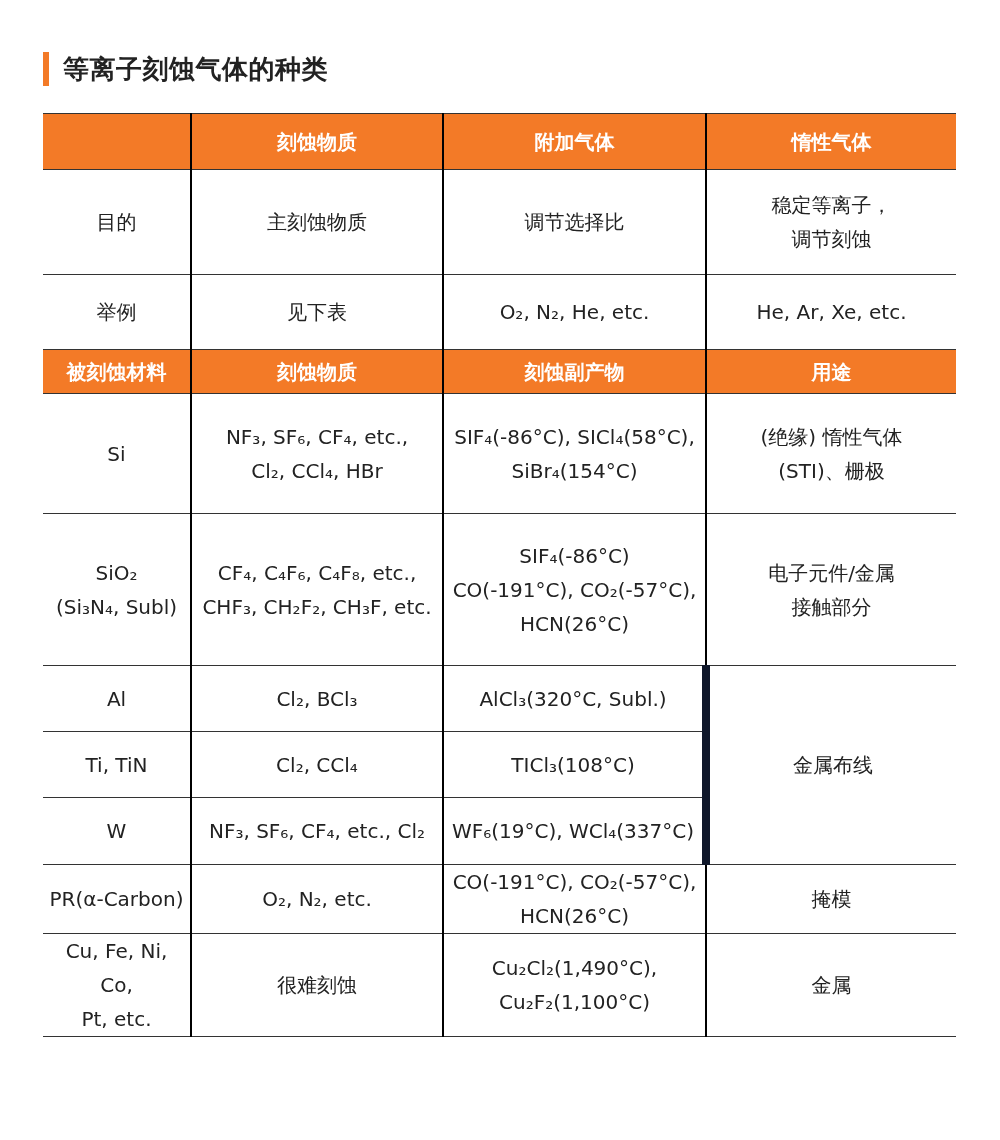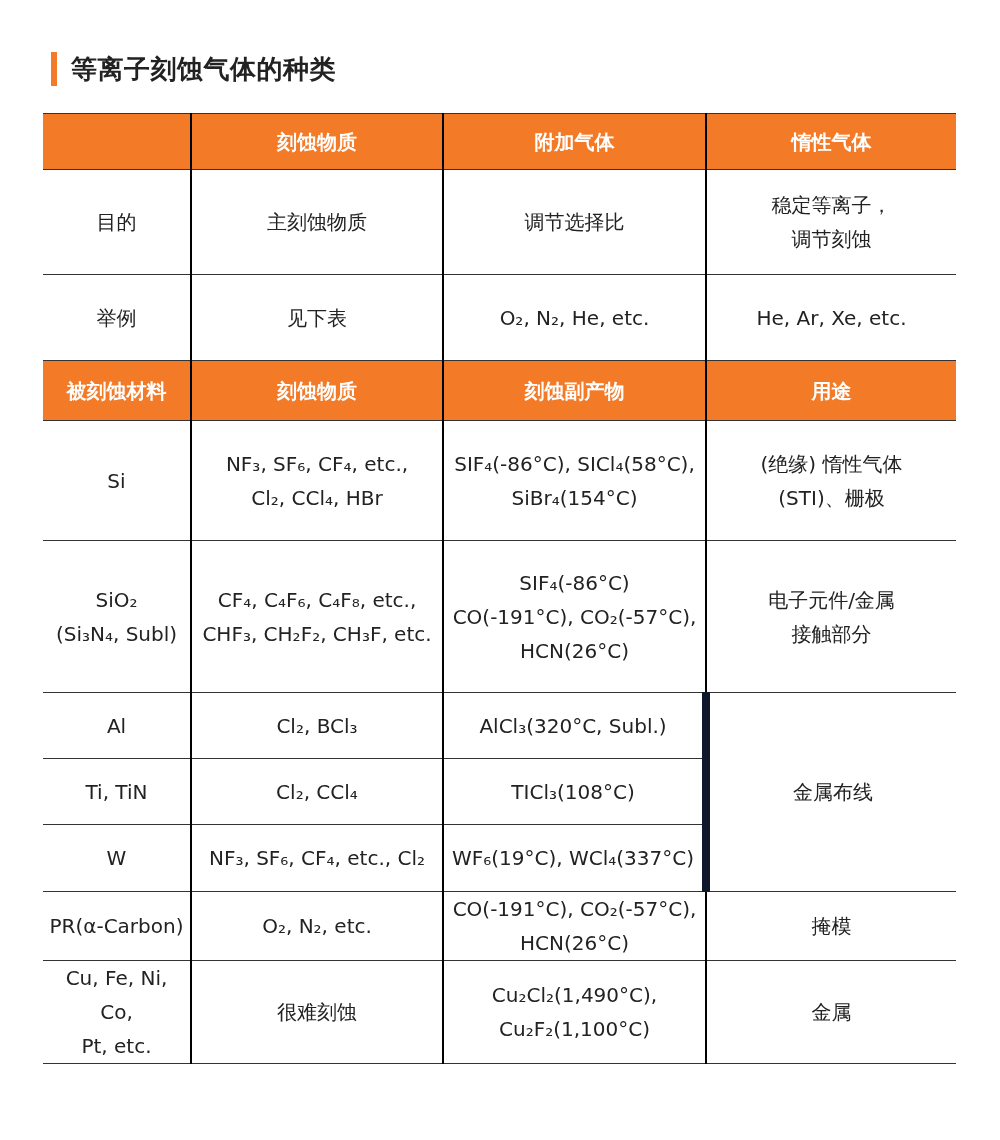--- a/index.html
+++ b/index.html
@@ -1,17 +1,17 @@
 <!DOCTYPE html>
 <html><head>
 <meta charset="utf-8">
 <style>
   html, body { margin:0; padding:0; background:#ffffff; }
   body { width:1000px; height:1140px; position:relative; font-family:"DejaVu Sans","Liberation Sans",sans-serif; color:#222; }
-  .title-wrap { position:absolute; left:51px; top:51px; height:36px; display:flex; align-items:center; }
+  .title-wrap { position:absolute; left:43px; top:51px; height:36px; display:flex; align-items:center; }
   .title-bar { width:6px; height:34px; background:#f37a27; margin-right:14px; }
   .title { font-size:26px; font-weight:bold; color:#222; letter-spacing:0.5px; }
   table.gas { position:absolute; left:43px; top:113px; width:913px; border-collapse:collapse; table-layout:fixed; }
   table.gas td, table.gas th { border-top:1.5px solid #333; border-bottom:1.5px solid #333; text-align:center; vertical-align:middle; padding:0 4px; font-size:20px; line-height:34px; font-weight:normal; color:#222; }
   table.gas td + td, table.gas th + th { border-left:2px solid #000; }
   table.gas td.merged { border-left:8px solid #0f172a; }
   tr.hdr th { background:#f37a27; color:#fff; font-weight:bold; font-size:20px; }
   .sp { white-space:pre-line; }
 </style>
 </head>
@@ -36,27 +36,27 @@
     <th>附加气体</th>
     <th>惰性气体</th>
   </tr>
   <tr style="height:105px">
     <td>目的</td>
     <td class="sp">主刻蚀物质</td>
     <td class="sp">调节选择比</td>
     <td class="sp">稳定等离子，
 调节刻蚀</td>
   </tr>
-  <tr style="height:86px">
+  <tr style="height:75px">
     <td>举例</td>
     <td class="sp">见下表</td>
     <td class="sp">O₂, N₂, He, etc.</td>
     <td class="sp">He, Ar, Xe, etc.</td>
   </tr>
-  <tr class="hdr" style="height:60px">
+  <tr class="hdr" style="height:44px">
     <th>被刻蚀材料</th>
     <th>刻蚀物质</th>
     <th>刻蚀副产物</th>
     <th>用途</th>
   </tr>
   <tr style="height:120px">
     <td class="sp">Si</td>
     <td class="sp">NF₃, SF₆, CF₄, etc.,
 Cl₂, CCl₄, HBr</td>
     <td class="sp">SIF₄(-86°C), SICl₄(58°C),

